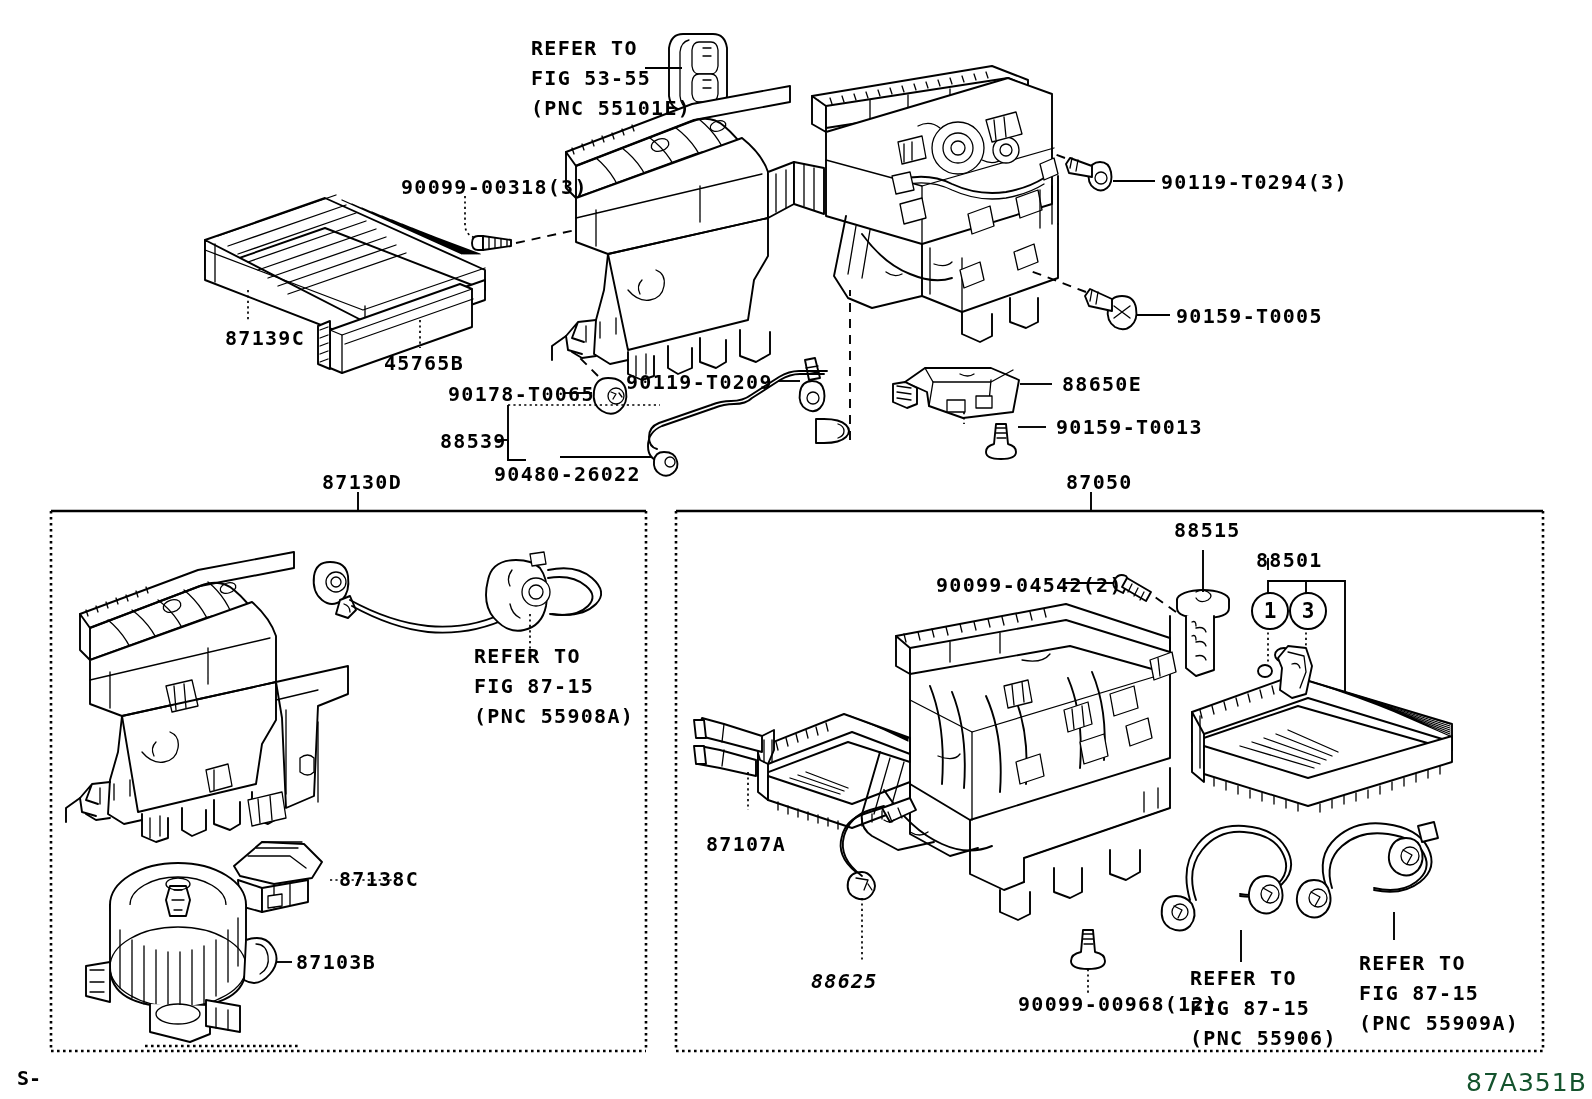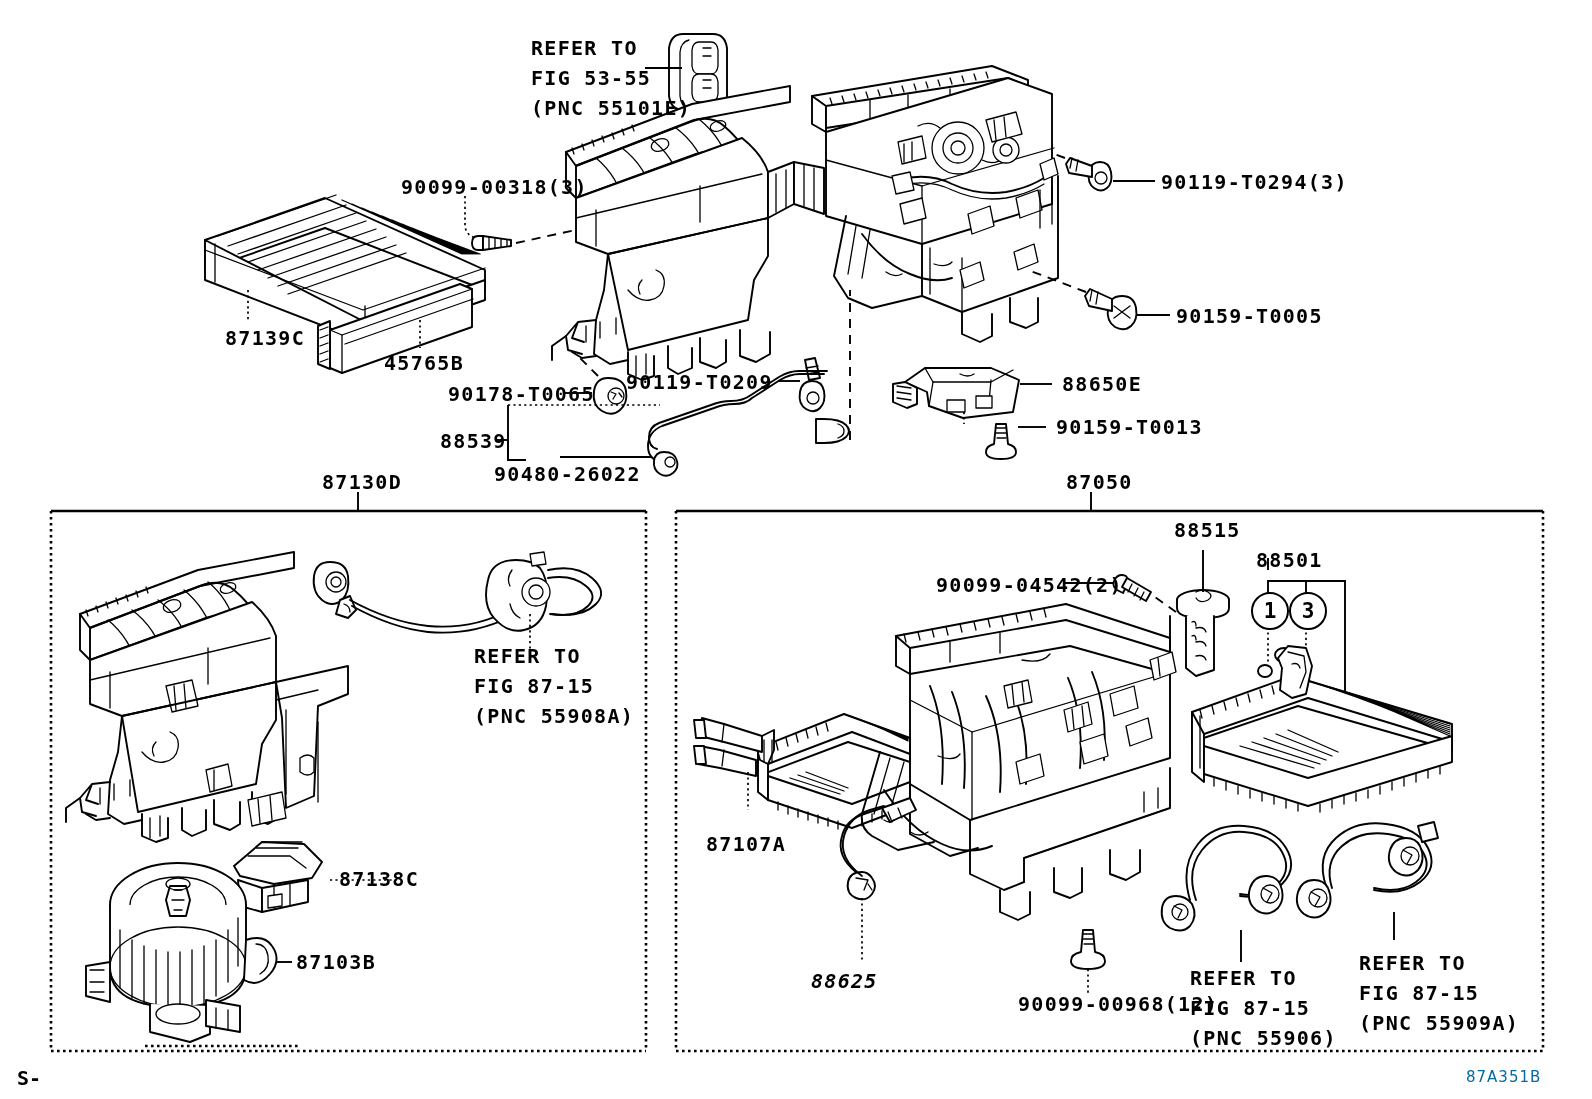--- a/index.html
+++ b/index.html
@@ -18,21 +18,21 @@
     font-size:20px;
     letter-spacing:1.3px;
     white-space:pre;
     line-height:26px;
     color:#000;
   }
   .lbl.multi{line-height:30px;}
   .footer-code{
     position:absolute;
     font-family:"DejaVu Sans","Liberation Sans",sans-serif;
-    font-weight:400;font-size:15px;letter-spacing:1px;color:#0369a1;
+    font-weight:400;font-size:25px;letter-spacing:1px;color:#14532d;
   }
   .footer-s{
     position:absolute;
     font-family:"DejaVu Sans Mono","Liberation Mono",monospace;
     font-weight:700;font-size:20px;color:#000;
   }
   .callout-num{
     position:absolute;
     width:34px;height:34px;border:2.5px solid #000;border-radius:50%;
     font-family:"DejaVu Sans Mono","Liberation Mono",monospace;

